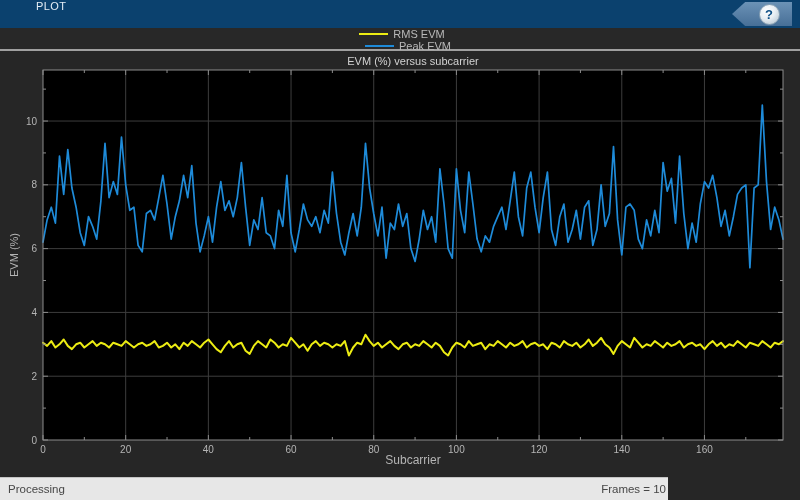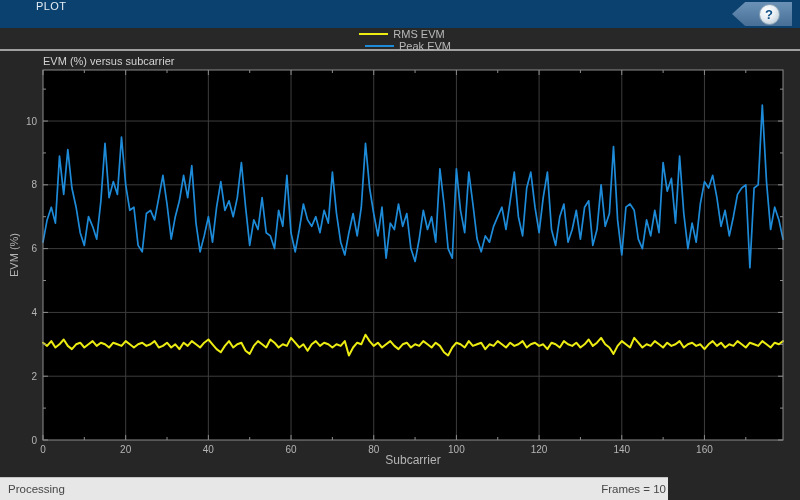--- a/index.html
+++ b/index.html
@@ -40,21 +40,21 @@
   .legend-item{display:flex;align-items:center;margin-left:4px;}
   .legend-item + .legend-item{margin-left:16px;}
   .legend-line{width:29px;height:2px;margin-right:5px;}
   .legend-label{font-size:11px;color:#b9b9b9;}
   
   .main{
     position:absolute;left:0;top:51px;width:800px;height:426px;
     background:#262626;
   }
   .plot-title{
-    position:absolute;left:43px;top:4px;width:740px;text-align:left;
+    position:absolute;left:43px;top:4px;width:740px;text-align:center;
     font-size:11px;color:#d2d2d2;
   }
   .xlabel{
     position:absolute;left:43px;top:402px;width:740px;text-align:center;
     font-size:12px;color:#b5b5b5;
   }
   .ylabel{
     position:absolute;left:14px;top:204px;
     transform:translate(-50%,-50%) rotate(-90deg);
     white-space:nowrap;font-size:11px;color:#b5b5b5;

